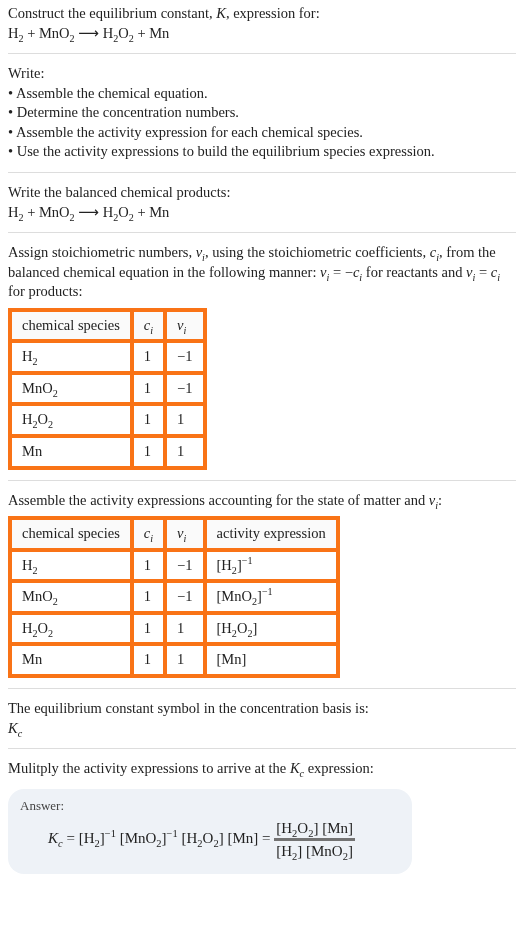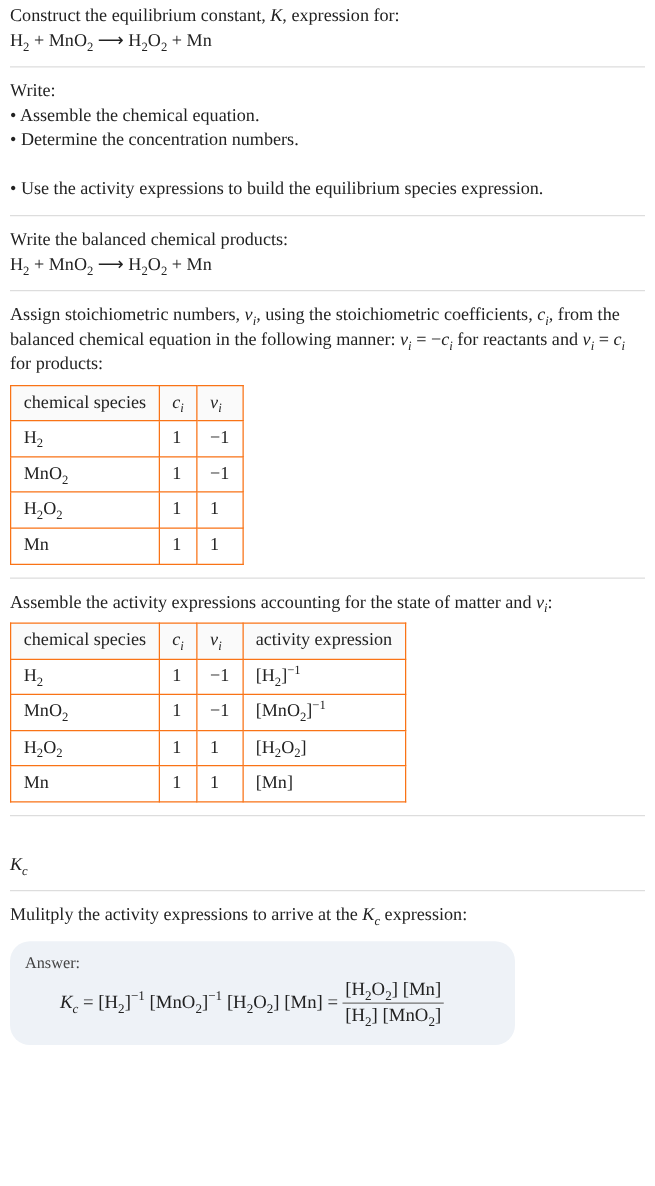--- a/index.html
+++ b/index.html
@@ -19,21 +19,21 @@
   hr.sep {
     border: none;
     border-top: 1px solid #ddd;
     margin: 10px 0;
   }
   table.tbl {
     border-collapse: collapse;
     margin-top: 4px;
   }
   table.tbl td, table.tbl th {
-    border: 1px solid #f97316;
+    border: 4px solid #f97316;
     padding: 4px 10px;
     text-align: left;
     font-weight: normal;
   }
   table.tbl th {
     background: #fafafa;
   }
   .answer-box {
     background: #eef2f7;
     border-radius: 16px;
@@ -60,42 +60,42 @@
     font-size: 0.7em;
     vertical-align: super;
     line-height: 0;
   }
   .frac {
     display: inline-block;
     vertical-align: middle;
     text-align: center;
   }
   .frac .num { display:block; padding: 0 2px; }
-  .frac .den { display:block; border-top:1px solid #737373; padding:0 2px;}
+  .frac .den { display:block; border-top:3px solid #737373; padding:0 2px;}
   i { font-style: italic; }
 </style>
 </head>
 <body>
 
 
 
 
 <div class="sect">
   <span>Construct the equilibrium constant, </span><i>K</i><span>, expression for:</span><br>
   <span>H<sub>2</sub> + MnO<sub>2</sub>&nbsp;⟶&nbsp;H<sub>2</sub>O<sub>2</sub> + Mn</span>
 </div>
 
 <hr class="sep">
 
 
 <div class="sect">
   <span>Write:</span><br>
   <span>• <span>Assemble the chemical equation.</span></span><br>
   <span>• <span>Determine the concentration numbers.</span></span><br>
-  <br>
+  <span>• <span>Assemble the activity expression for each chemical species.</span></span><br>
   <span>• <span>Use the activity expressions to build the equilibrium species expression.</span></span>
 </div>
 
 <hr class="sep">
 
 
 <div class="sect">
   <span>Write the balanced chemical products:</span><br>
   <span>H<sub>2</sub> + MnO<sub>2</sub>&nbsp;⟶&nbsp;H<sub>2</sub>O<sub>2</sub> + Mn</span>
 </div>
@@ -176,21 +176,21 @@
     <td>1</td>
     <td>[Mn]</td>
   </tr>
 </tbody>
   </table>
 
 <hr class="sep">
 
 
 <div class="sect">
-  <br>
+  <span>The equilibrium constant symbol in the concentration basis is:</span><br>
   <span><i>K<sub>c</sub></i></span>
 </div>
 
 <hr class="sep">
 
 
 <div class="sect">Mulitply the activity expressions to arrive at the <i>K<sub>c</sub></i> expression:</div>
 
 
 <div class="answer-box">

